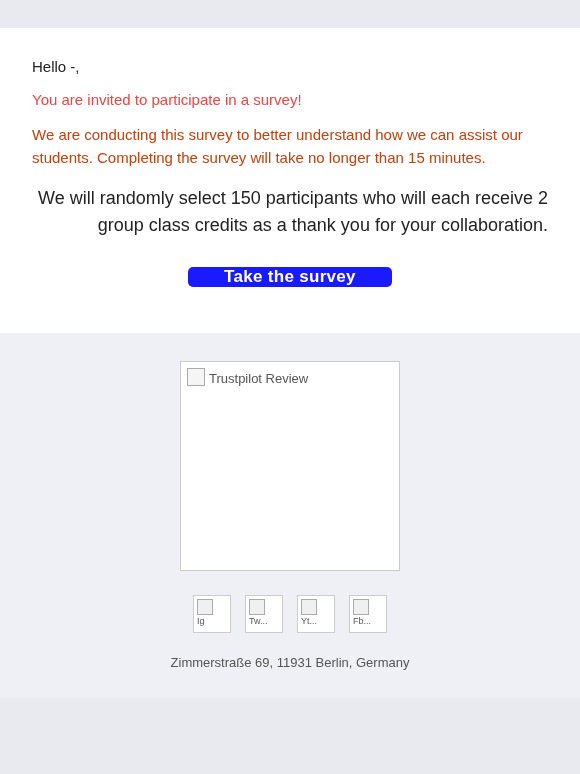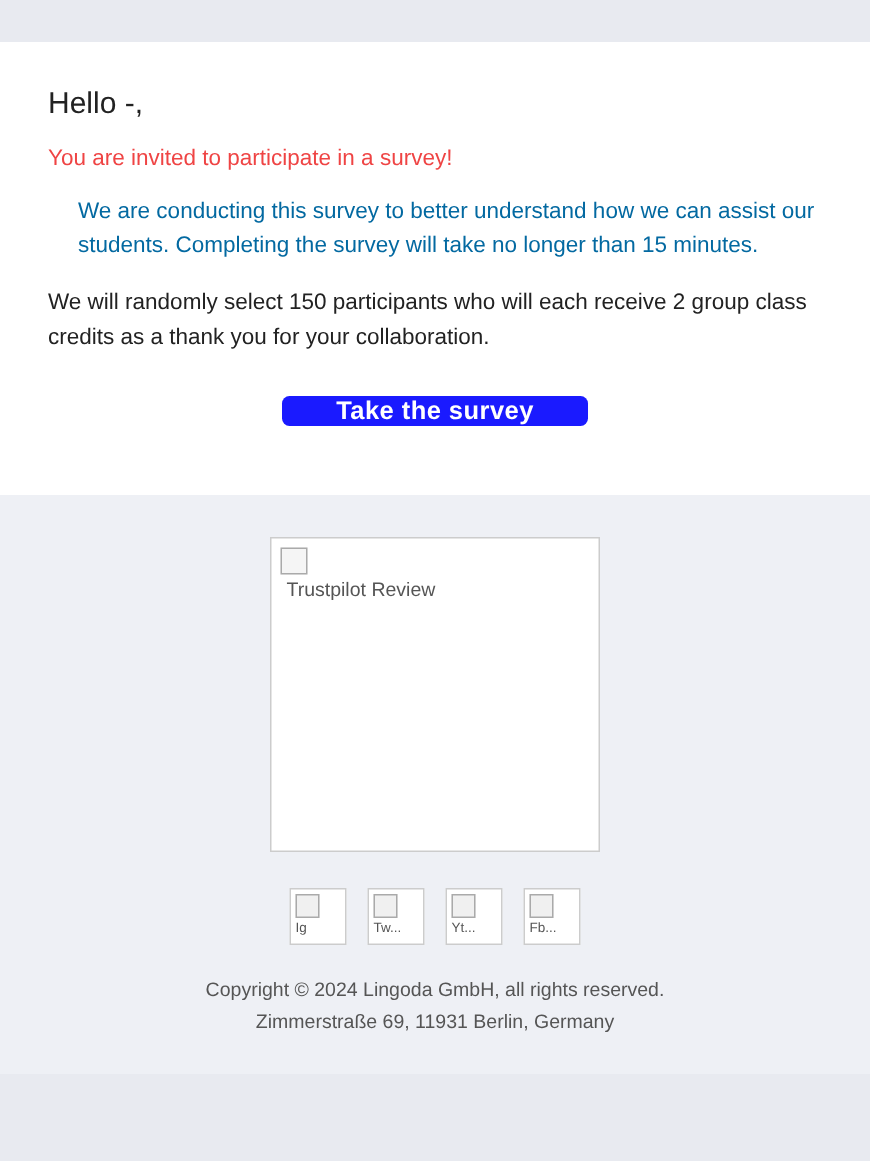--- a/index.html
+++ b/index.html
@@ -21,44 +21,44 @@
       height: 28px;
       background-color: #e8eaf0;
     }
 
     .main-content {
       background-color: #ffffff;
       padding: 30px 32px 36px 32px;
     }
 
     .greeting {
-      font-size: 20px;
+      font-size: 15px;
       margin-bottom: 16px;
       color: #222;
     }
 
     .invite-text {
       font-size: 15px;
       margin-bottom: 16px;
       color: #ef4444;
     }
 
     .description {
       font-size: 15px;
       margin-bottom: 16px;
-      color: #0369a1;
+      color: #c2410c;
       line-height: 1.5;
-      margin-left: 20px;
     }
 
     .reward-text {
-      font-size: 15px;
+      font-size: 18px;
       margin-bottom: 28px;
       color: #222;
       line-height: 1.5;
+      text-align: right;
     }
 
     .button-container {
       display: flex;
       justify-content: center;
       margin-bottom: 10px;
     }
 
     .survey-button {
       background-color: #1a1aff;
@@ -175,21 +175,21 @@
 
   <div class="button-container">
     <button class="survey-button">Take the survey</button>
   </div>
 
 </div>
 
 <div class="footer-section">
 
   <div class="trustpilot-box">
-    <div style="display:flex;flex-direction:column;">
+    <div style="display:flex;align-items:center;">
       <span class="trustpilot-broken-img"></span>
       <span class="trustpilot-label">Trustpilot Review</span>
     </div>
   </div>
 
   <div class="social-icons-row">
 
     <div class="social-icon-box">
       <div class="social-icon-broken">
         <span class="broken-img-icon"></span>
@@ -214,17 +214,16 @@
     <div class="social-icon-box">
       <div class="social-icon-broken">
         <span class="broken-img-icon"></span>
         <span class="social-icon-text">Fb...</span>
       </div>
     </div>
 
   </div>
 
   <div class="copyright-section">
-    <div>Copyright © 2024 Lingoda GmbH, all rights reserved.</div>
     <div>Zimmerstraße 69, 11931 Berlin, Germany</div>
   </div>
 
 </div>
 
 </body></html>

